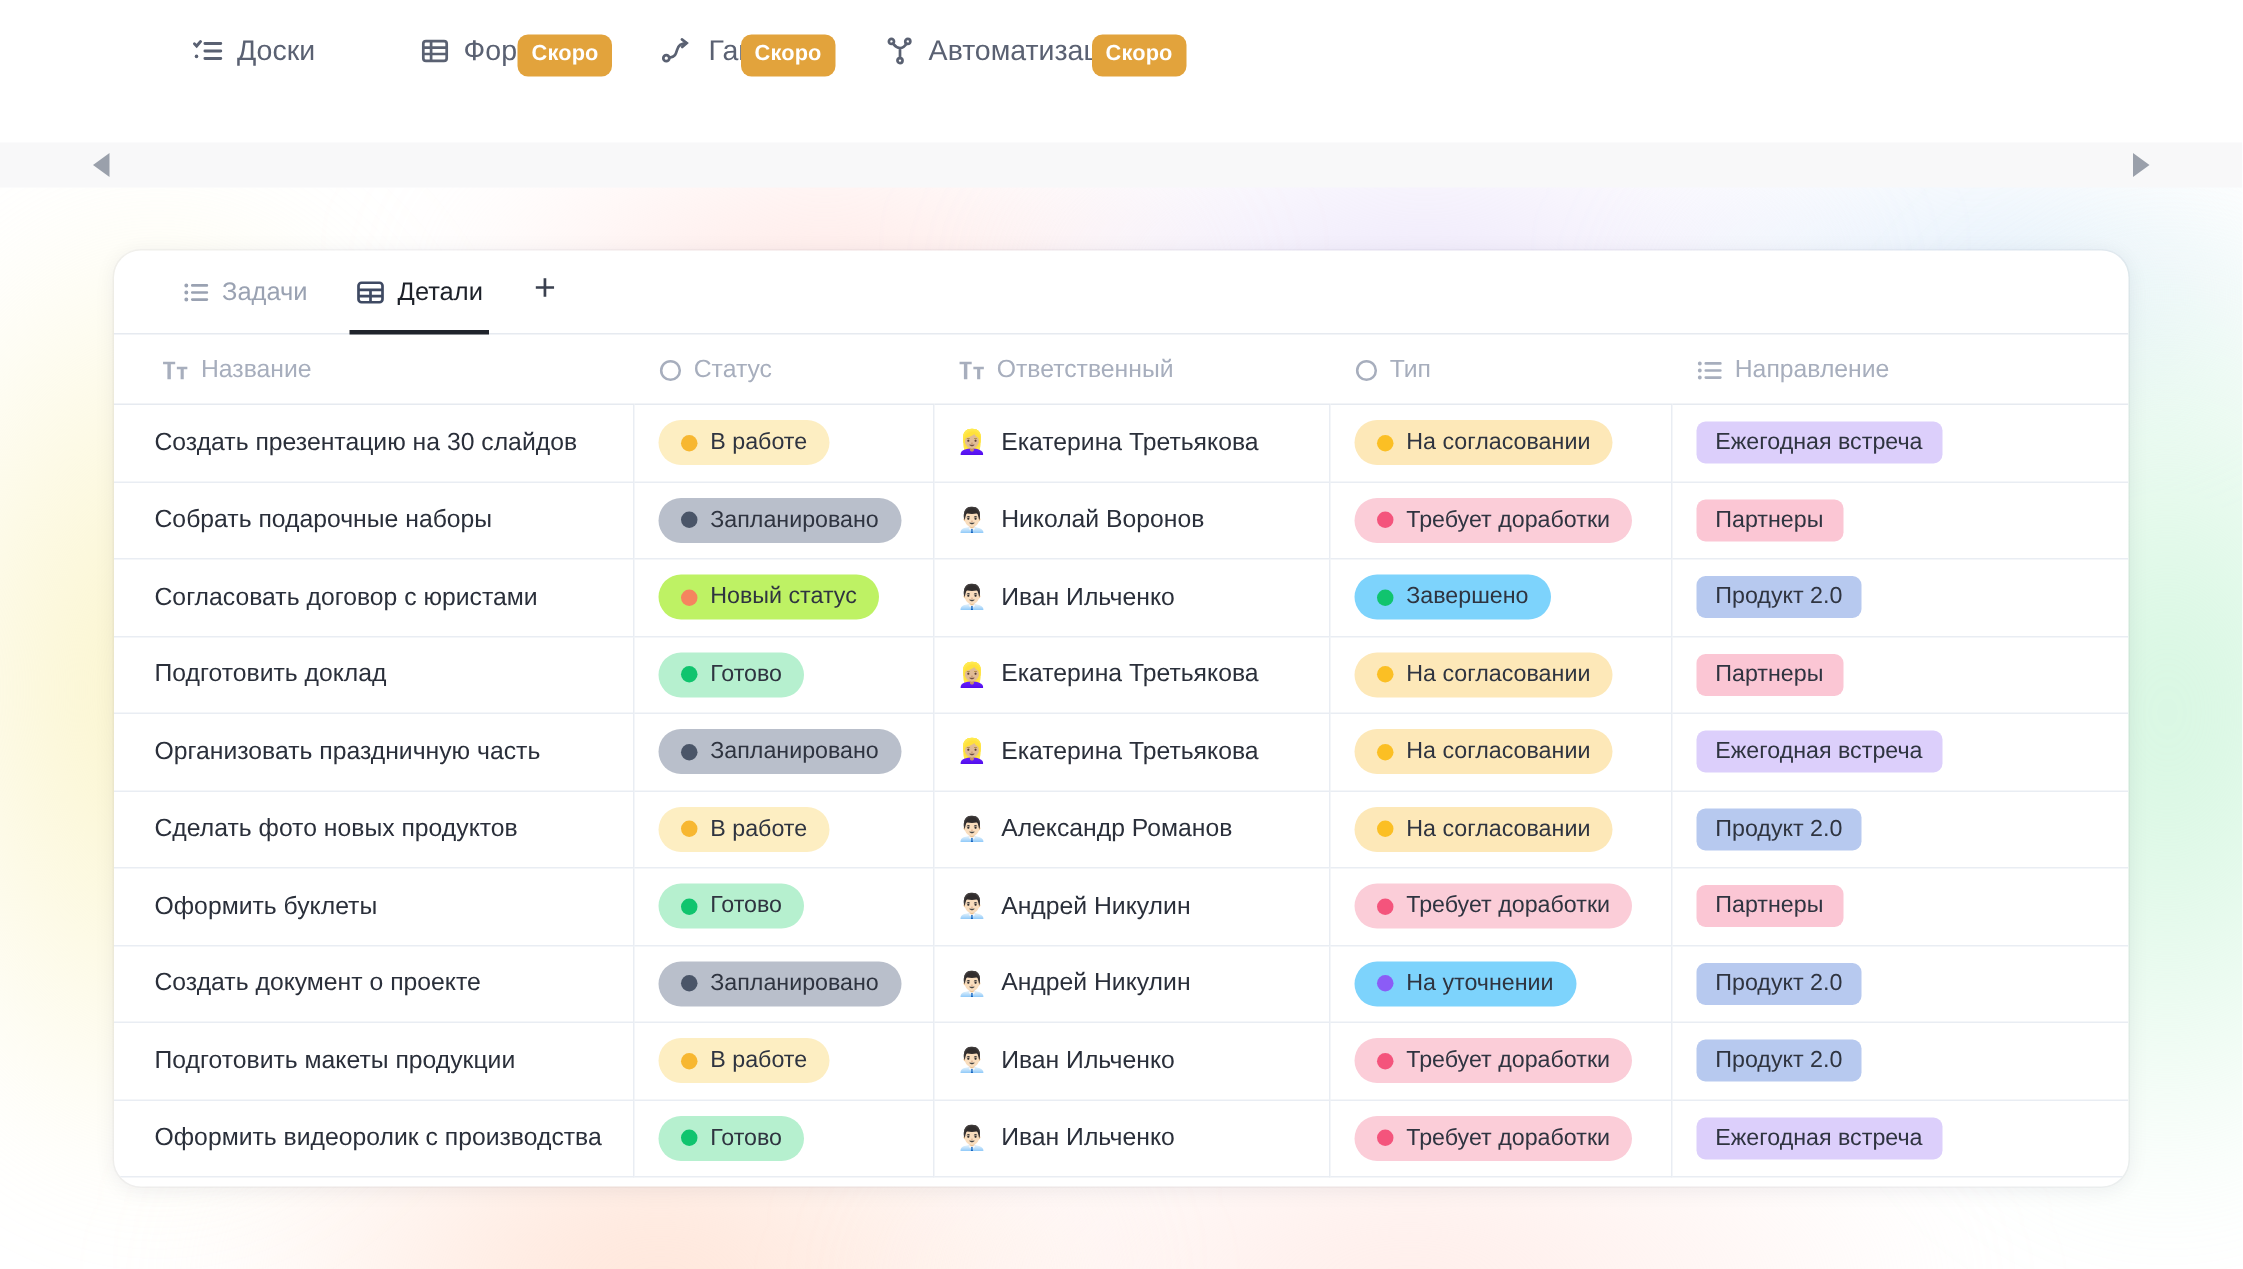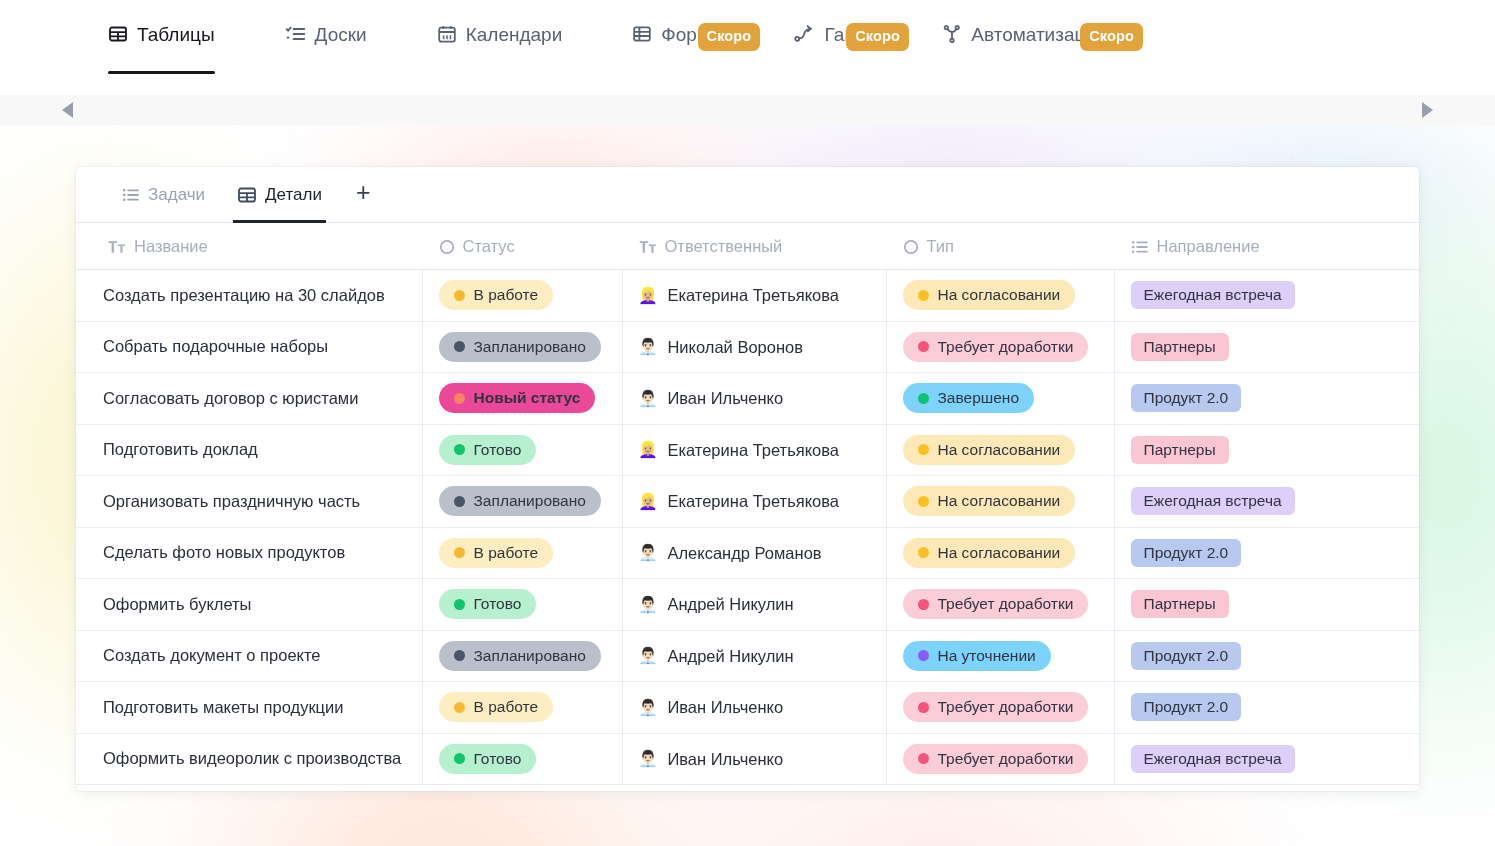--- a/index.html
+++ b/index.html
@@ -118,21 +118,21 @@
   }
   .scroll-arrow.left  { border-right: 11px solid #9aa0ab; }
   .scroll-arrow.right { border-left: 11px solid #9aa0ab; }
 
   
   #card {
     position: absolute;
     left: 76px; top: 167px;
     width: 1343px; height: 624px;
     background: #ffffff;
-    border-radius: 5px;
+    border-radius: 18px;
     box-shadow: 0 2px 14px rgba(25,30,50,0.07), 0 0 0 1px rgba(30,40,70,0.035);
     z-index: 4;
     overflow: hidden;
   }
 
   
   #inner-tabs {
     display: flex;
     align-items: center;
     gap: 0;
@@ -243,49 +243,29 @@
   <div class="glow glow-yellow"></div>
   <div class="glow glow-peach"></div>
   <div class="glow glow-pinkband"></div>
   <div class="glow glow-lilac"></div>
   <div class="glow glow-blue"></div>
   <div class="glow glow-green"></div>
   <div class="glow glow-rose-b"></div>
 
   <div id="topbar">
     <div id="tabs">
-        <div class="tab active" style="margin-left: 50px;">
-          <span class="tab-ico">
-            <svg width="20" height="20" viewBox="0 0 20 20" fill="none" stroke="currentColor" stroke-width="1.8">
-              <rect x="2" y="3.5" width="16" height="13" rx="2"></rect>
-              <path d="M2 8.2h16M10 8.2v8.3M2 12.4h16"></path>
-            </svg>
-          </span>
-          <span class="tab-label">Таблицы</span>
-          <span class="tab-underline"></span>
-        </div>
         <div class="tab" style="margin-left: 70px;">
           <span class="tab-ico">
             <svg width="21" height="20" viewBox="0 0 21 20" fill="none" stroke="currentColor" stroke-width="1.9" stroke-linecap="round">
               <path d="M1.6 5.2l1.5 1.5 2.6-3"></path>
               <circle cx="3" cy="13.6" r="1.2" fill="currentColor" stroke="none"></circle>
               <path d="M8.6 5h10.6M8.6 10h10.6M8.6 15h10.6"></path>
             </svg>
           </span>
           <span class="tab-label">Доски</span>
-        </div>
-        <div class="tab" style="margin-left: 70px;">
-          <span class="tab-ico">
-            <svg width="20" height="20" viewBox="0 0 20 20" fill="none" stroke="currentColor" stroke-width="1.8">
-              <rect x="2.2" y="3.6" width="15.6" height="14" rx="2"></rect>
-              <path d="M2.2 8h15.6M6.2 2.2v2.6M13.8 2.2v2.6"></path>
-              <path d="M6.6 11.2v4M10 11.2v4M13.4 11.2v4" stroke-width="1.5"></path>
-            </svg>
-          </span>
-          <span class="tab-label">Календари</span>
         </div>
         <div class="tab" style="margin-left: 70px;">
           <span class="tab-ico">
             <svg width="20" height="20" viewBox="0 0 20 20" fill="none" stroke="currentColor" stroke-width="1.8">
               <rect x="2.2" y="3.4" width="15.6" height="13.2" rx="1.8"></rect>
               <path d="M2.2 7.8h15.6M2.2 12h15.6M7.4 3.4v13.2"></path>
             </svg>
           </span>
           <span class="tab-label">Формы</span>
           <span class="badge-soon" style="background: rgb(226, 163, 60);">Скоро</span>
@@ -439,21 +419,21 @@
                 <span>Николай Воронов</span>
               </span></td>
             <td class="c-type"><span class="pill" style="background: rgb(251, 205, 216);">
                 <span class="dot" style="background: rgb(244, 84, 124);"></span>
                 <span>Требует доработки</span>
               </span></td>
             <td class="c-dir"><span class="tag" style="background: rgb(251, 198, 212);">Партнеры</span></td>
           </tr>
           <tr>
             <td class="c-name"><span class="cell-name">Согласовать договор с юристами</span></td>
-            <td class="c-status"><span class="pill" style="background: #ec4899; font-weight: bold;">
+            <td class="c-status"><span class="pill" style="background: #bef264;">
                 <span class="dot" style="background: rgb(245, 132, 95);"></span>
                 <span>Новый статус</span>
               </span></td>
             <td class="c-resp"><span class="person">
                 <span class="avatar">👨🏻‍💼</span>
                 <span>Иван Ильченко</span>
               </span></td>
             <td class="c-type"><span class="pill" style="background: #7dd3fc;">
                 <span class="dot" style="background: rgb(16, 196, 110);"></span>
                 <span>Завершено</span>

